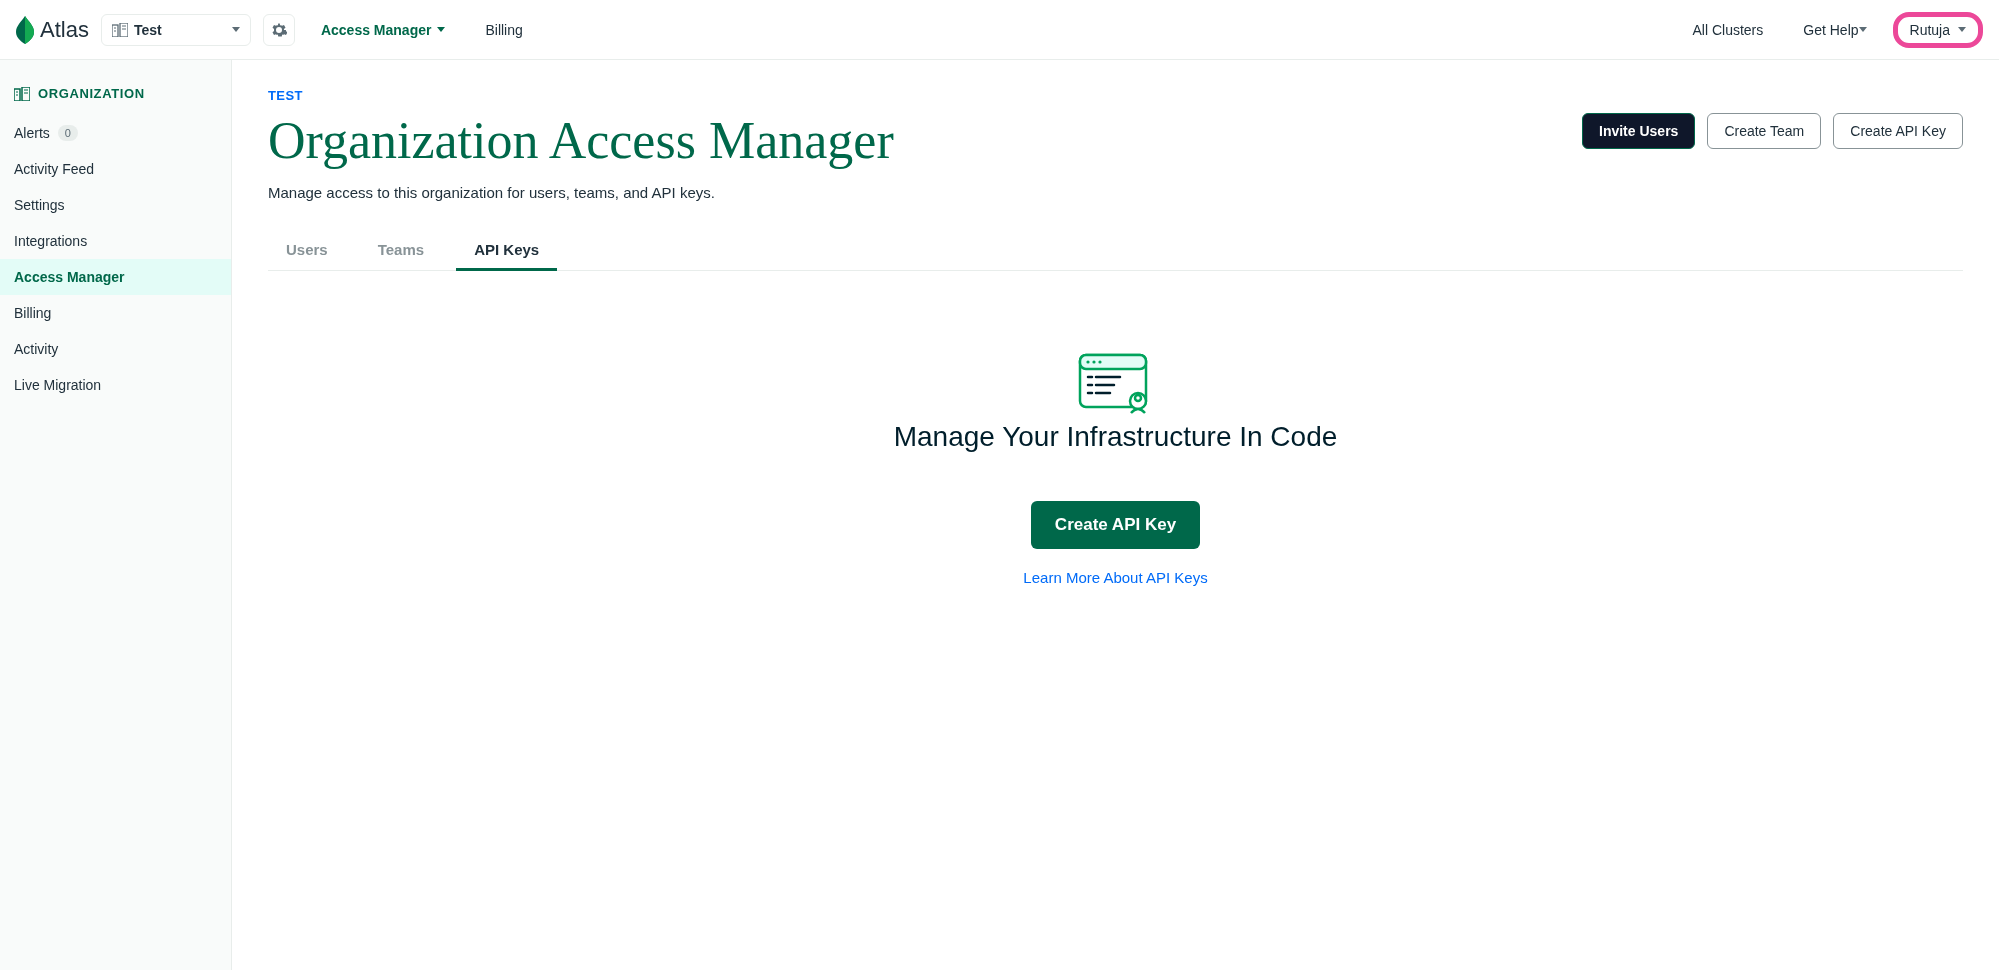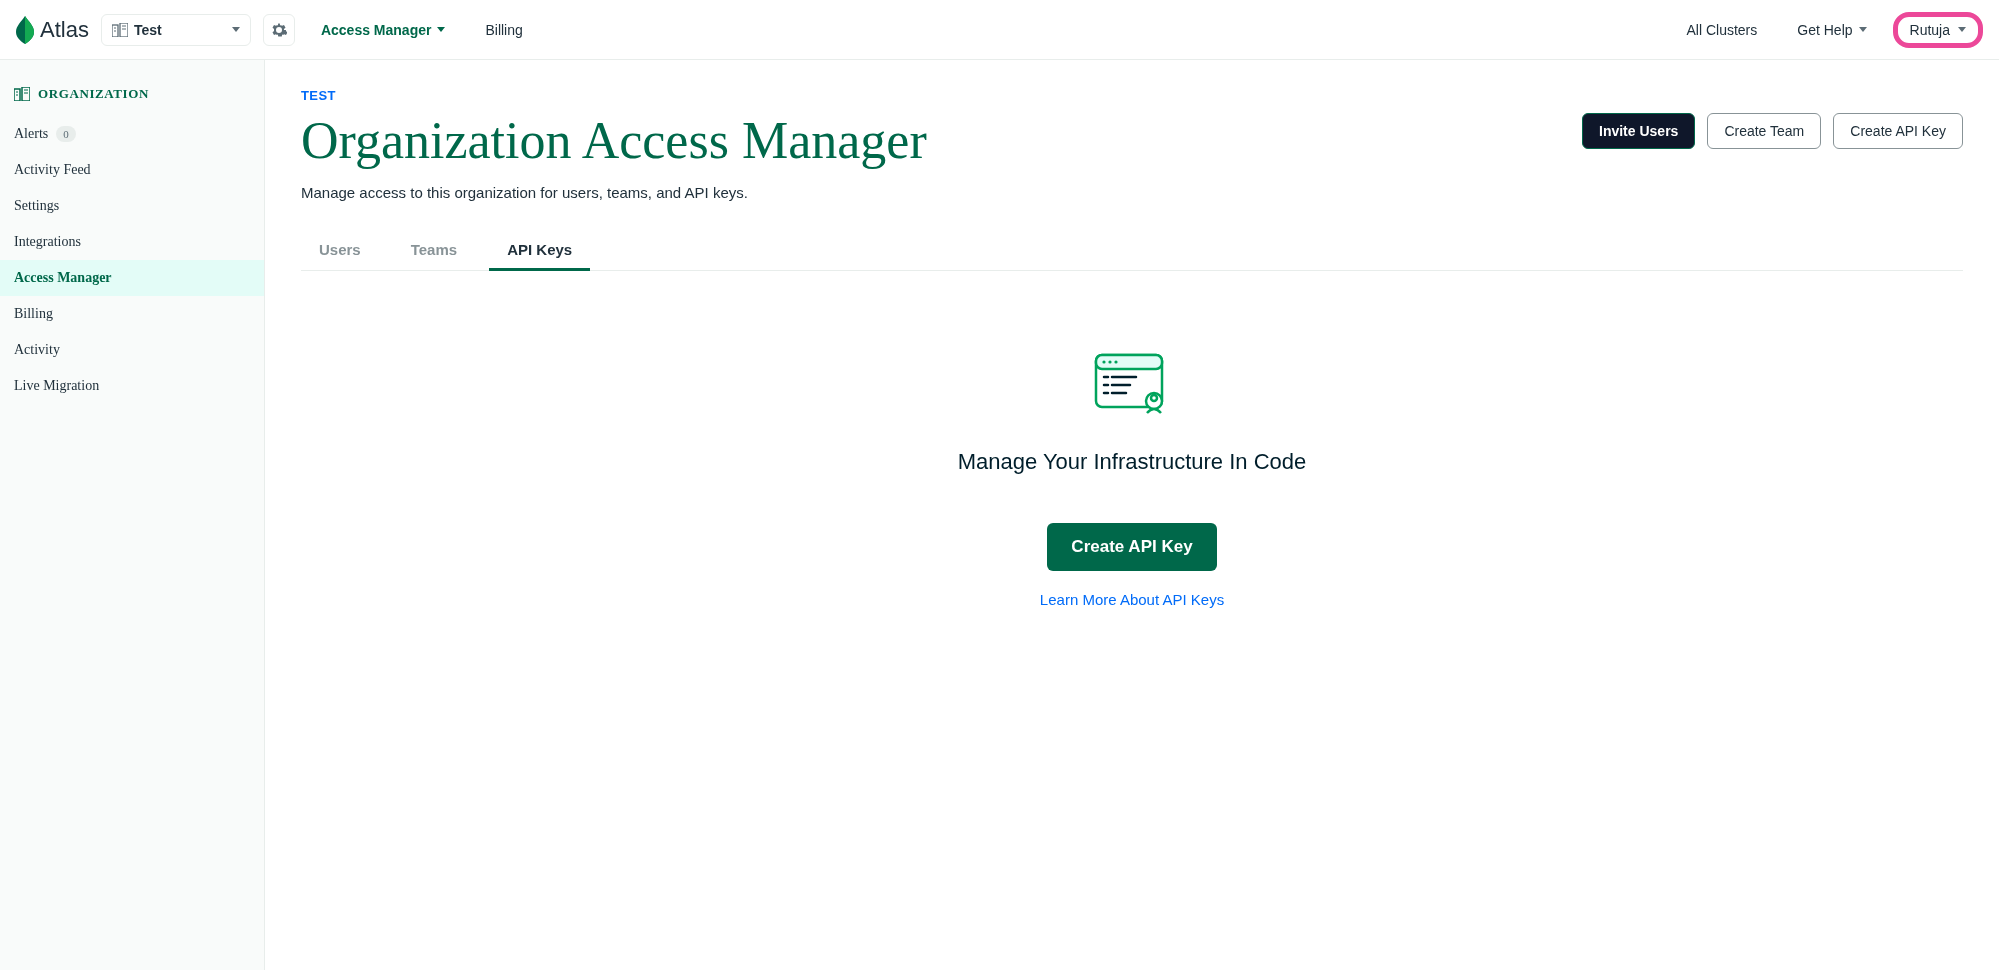--- a/index.html
+++ b/index.html
@@ -11,26 +11,26 @@
 .logo-text { font-size: 22px; font-weight: 400; color: #21313C; }
 .org-select { display: flex; align-items: center; gap: 8px; border: 1px solid #E8EDEB; border-radius: 6px; padding: 6px 10px; height: 32px; min-width: 150px; justify-content: space-between; cursor: pointer; }
 .org-select-left { display: flex; align-items: center; gap: 6px; }
 .org-name { font-weight: 600; font-size: 14px; }
 .caret { width: 0; height: 0; border-left: 4px solid transparent; border-right: 4px solid transparent; border-top: 5px solid #5C6C75; }
 .caret-green { border-top-color: #00684A; }
 .gear-btn { border: 1px solid #E8EDEB; border-radius: 6px; width: 32px; height: 32px; display: flex; align-items: center; justify-content: center; cursor: pointer; color: #5C6C75; }
 .topnav-link { font-size: 14px; padding: 0 14px; cursor: pointer; color: #21313C; }
 .topnav-link.active { color: #00684A; font-weight: 600; display: flex; align-items: center; gap: 6px; }
 .spacer { flex: 1; }
-.gethelp { display: flex; align-items: center; gap: 6px; font-size: 14px; cursor: pointer; padding: 0 14px; }
+.gethelp { display: flex; align-items: center; font-size: 14px; cursor: pointer; padding: 0 14px; }
 .user-pill { border: 5px solid #ec4899; border-radius: 16px; padding: 5px 12px; display: flex; align-items: center; gap: 8px; font-size: 14px; cursor: pointer; }
 
 
 .layout { display: flex; height: calc(100vh - 60px); }
-.sidebar { width: 265px; background: #F9FBFA; border-right: 1px solid #E8EDEB; padding-top: 18px; font-family: Liberation Serif, serif; }
+.sidebar { width: 232px; background: #F9FBFA; border-right: 1px solid #E8EDEB; padding-top: 18px; }
 .sidebar-header { display: flex; align-items: center; gap: 8px; padding: 8px 14px 14px; color: #00684A; font-weight: 700; font-size: 13px; letter-spacing: 0.6px; }
 .sidebar-item { padding: 10px 14px; font-size: 14px; color: #21313C; cursor: pointer; display: flex; align-items: center; gap: 8px; }
 .sidebar-item.active { background: #E3FCF7; color: #00684A; font-weight: 600; }
 .badge { background: #E8EDEB; border-radius: 10px; padding: 0 7px; font-size: 11px; color: #5C6C75; line-height: 16px; }
 
 
 .main { flex: 1; padding: 28px 36px; overflow: auto; }
 .breadcrumb { color: #016BF8; font-weight: 700; font-size: 13px; letter-spacing: 0.4px; }
 .header-row { display: flex; align-items: flex-start; justify-content: space-between; margin-top: 8px; }
 .page-title { font-family: Georgia, "Times New Roman", serif; font-size: 52px; color: #00684A; font-weight: 400; }
@@ -39,21 +39,21 @@
 .btn-primary { background: #0f172a; border-color: #00684A; color: #fff; font-weight: 700; }
 .page-desc { margin-top: 14px; font-size: 15px; color: #21313C; }
 
 
 .tabs { display: flex; border-bottom: 1px solid #E8EDEB; margin-top: 30px; gap: 14px; }
 .tab { padding: 10px 18px; font-size: 15px; color: #889397; font-weight: 700; cursor: pointer; border-bottom: 3px solid transparent; margin-bottom: -1px; }
 .tab.active { color: #21313C; border-bottom-color: #00684A; }
 
 
 .empty-state { text-align: center; margin-top: 80px; }
-.empty-heading { font-size: 22px; font-weight: 500; color: #001E2B; margin-top: 28px; }
+.empty-heading { font-size: 28px; font-weight: 500; color: #001E2B; }
 .empty-btn { margin-top: 48px; background: #00684A; color: #fff; border: none; border-radius: 6px; padding: 14px 24px; font-size: 17px; font-weight: 600; cursor: pointer; }
 .learn-link { display: block; margin-top: 20px; color: #016BF8; font-size: 15px; cursor: pointer; }
 
 svg { display: block; }
 </style>
 </head>
 <body>
 
 <div class="topnav">
   <div class="logo-wrap">

